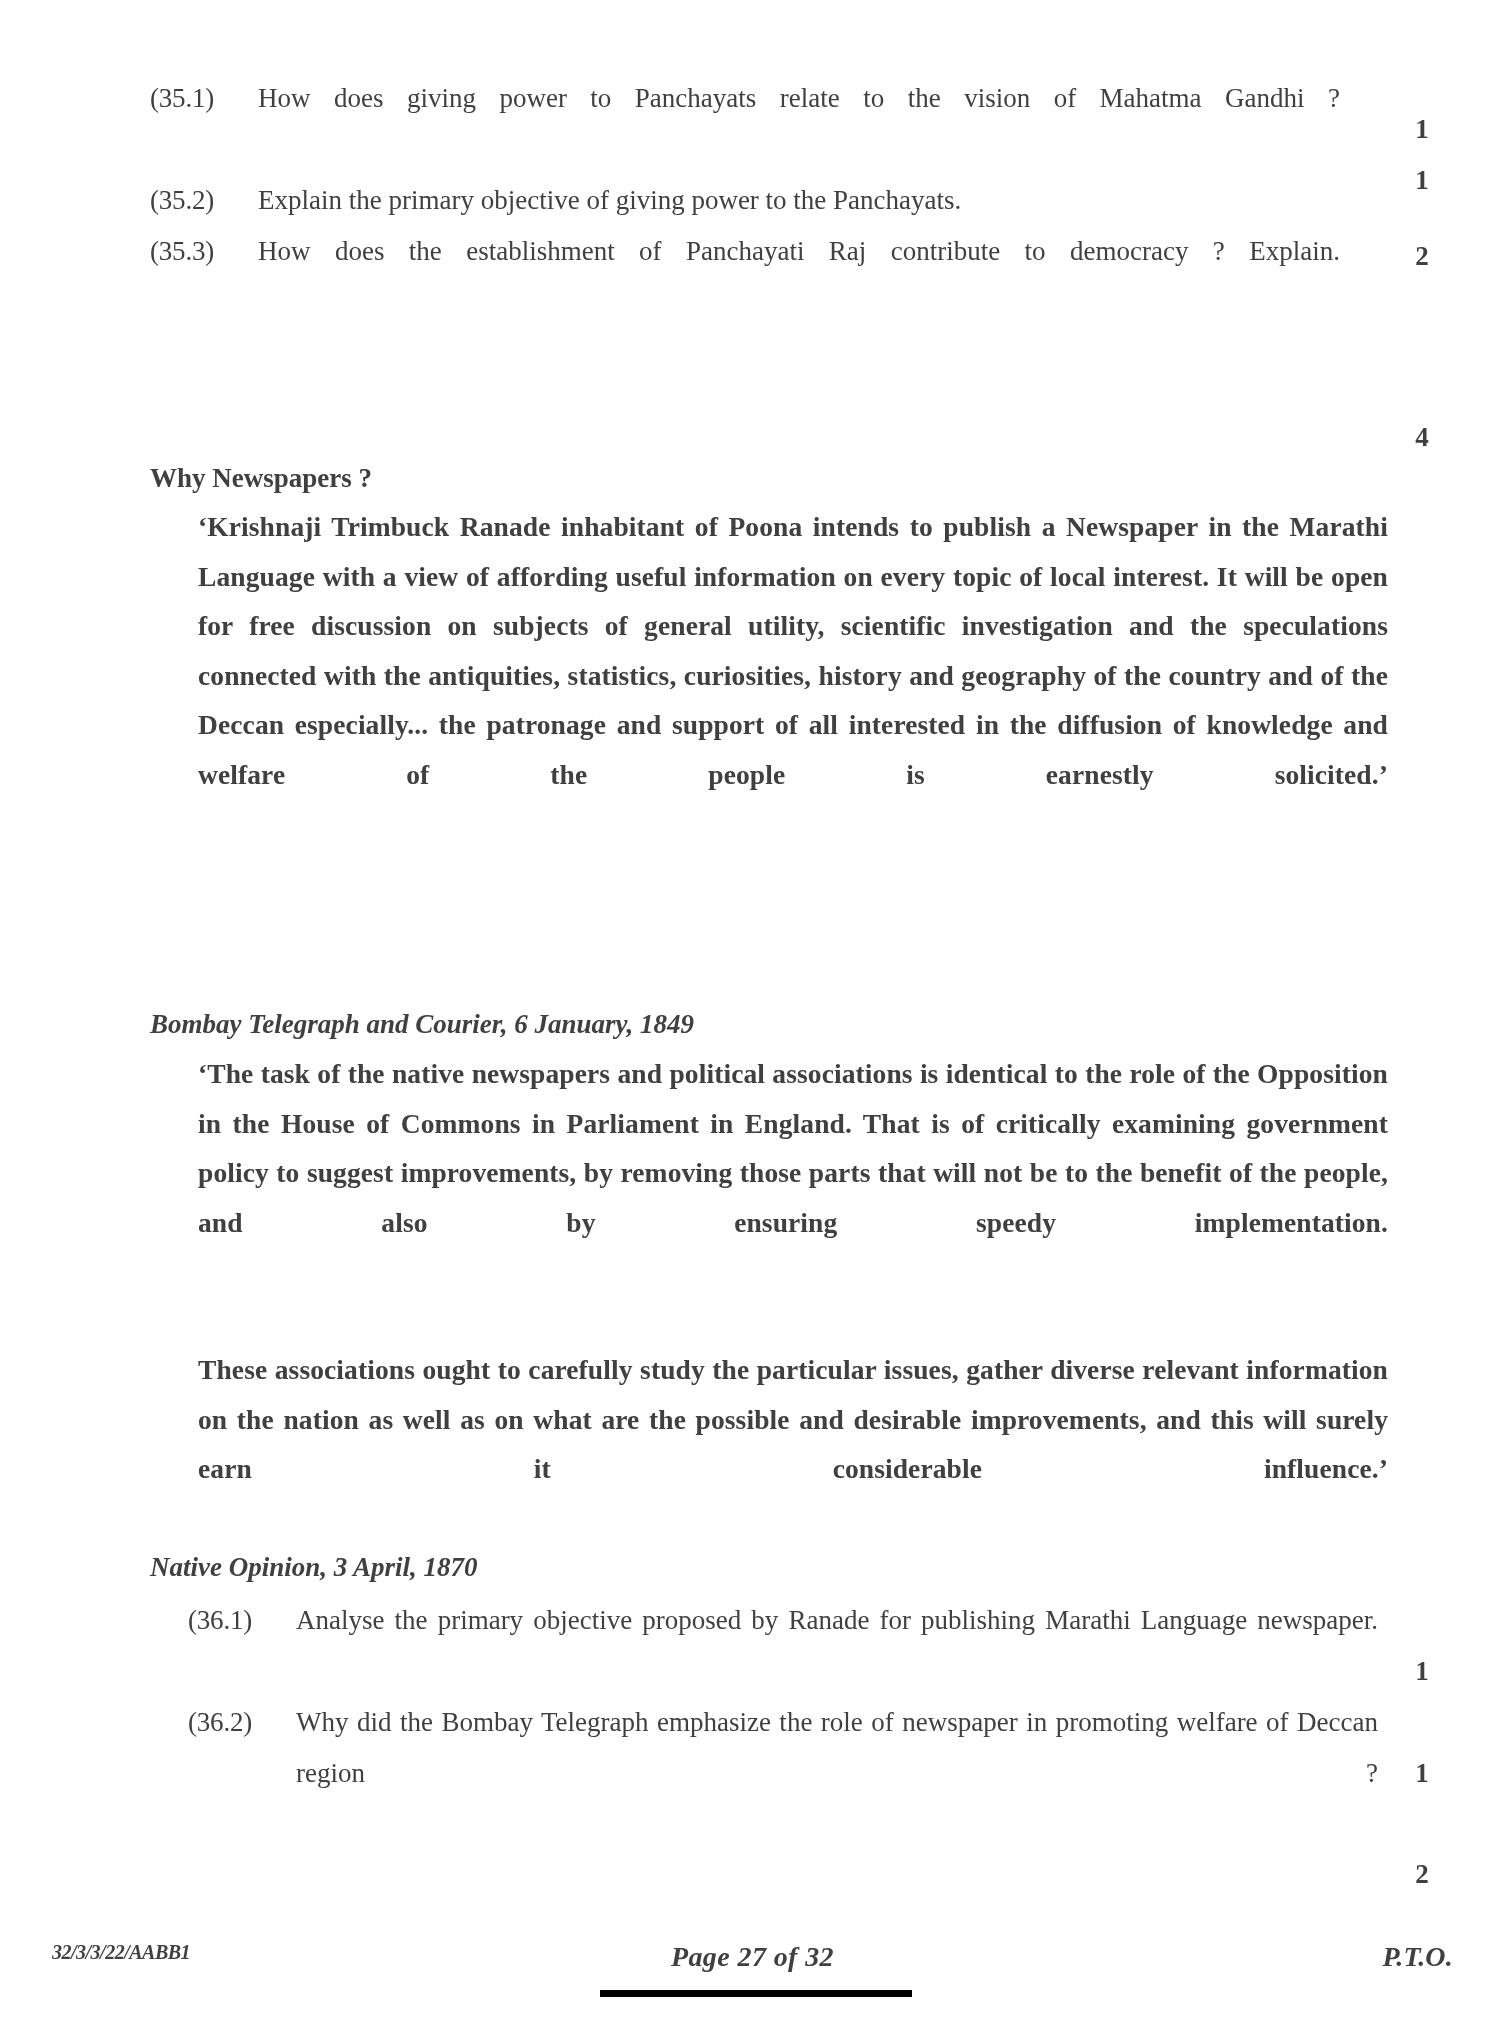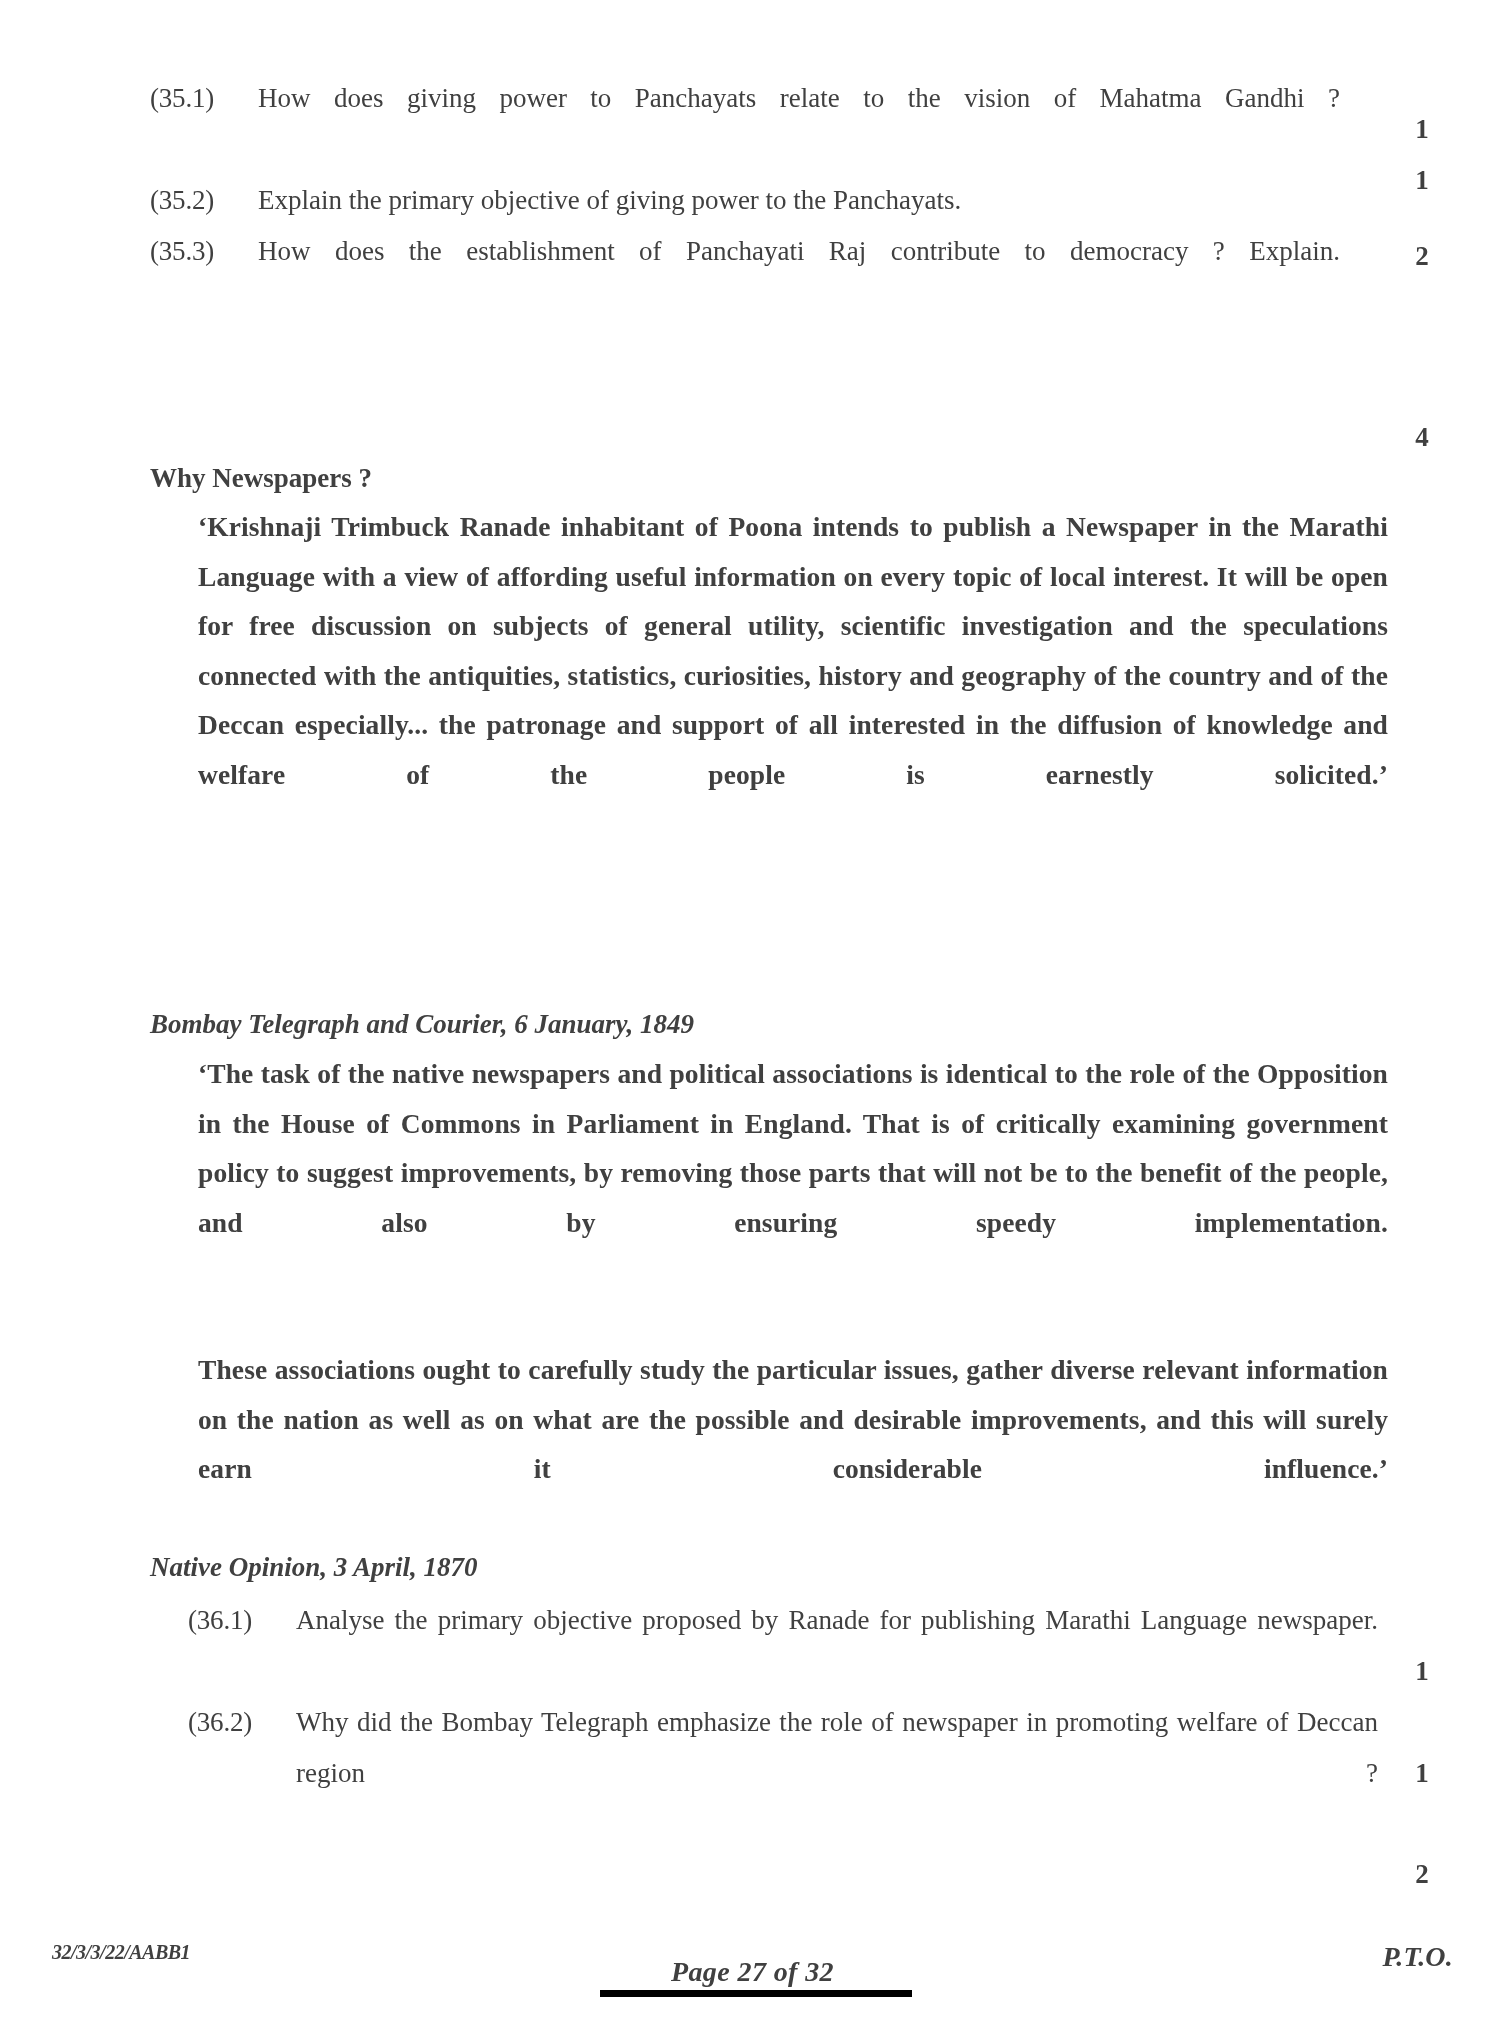--- a/index.html
+++ b/index.html
@@ -138,21 +138,20 @@
     font-weight: bold;
     letter-spacing: -0.5px;
     font-style: italic;
   }
   #footer-page-wrap {
     position: absolute;
     left: 0;
     top: 0;
     width: 1505px;
     text-align: center;
-    margin-top: 15px;
   }
   #footer-page {
     display: inline-block;
     font-size: 28px;
     font-weight: bold;
     font-style: italic;
     letter-spacing: 0.4px;
   }
   #footer-rule {
     position: absolute;

